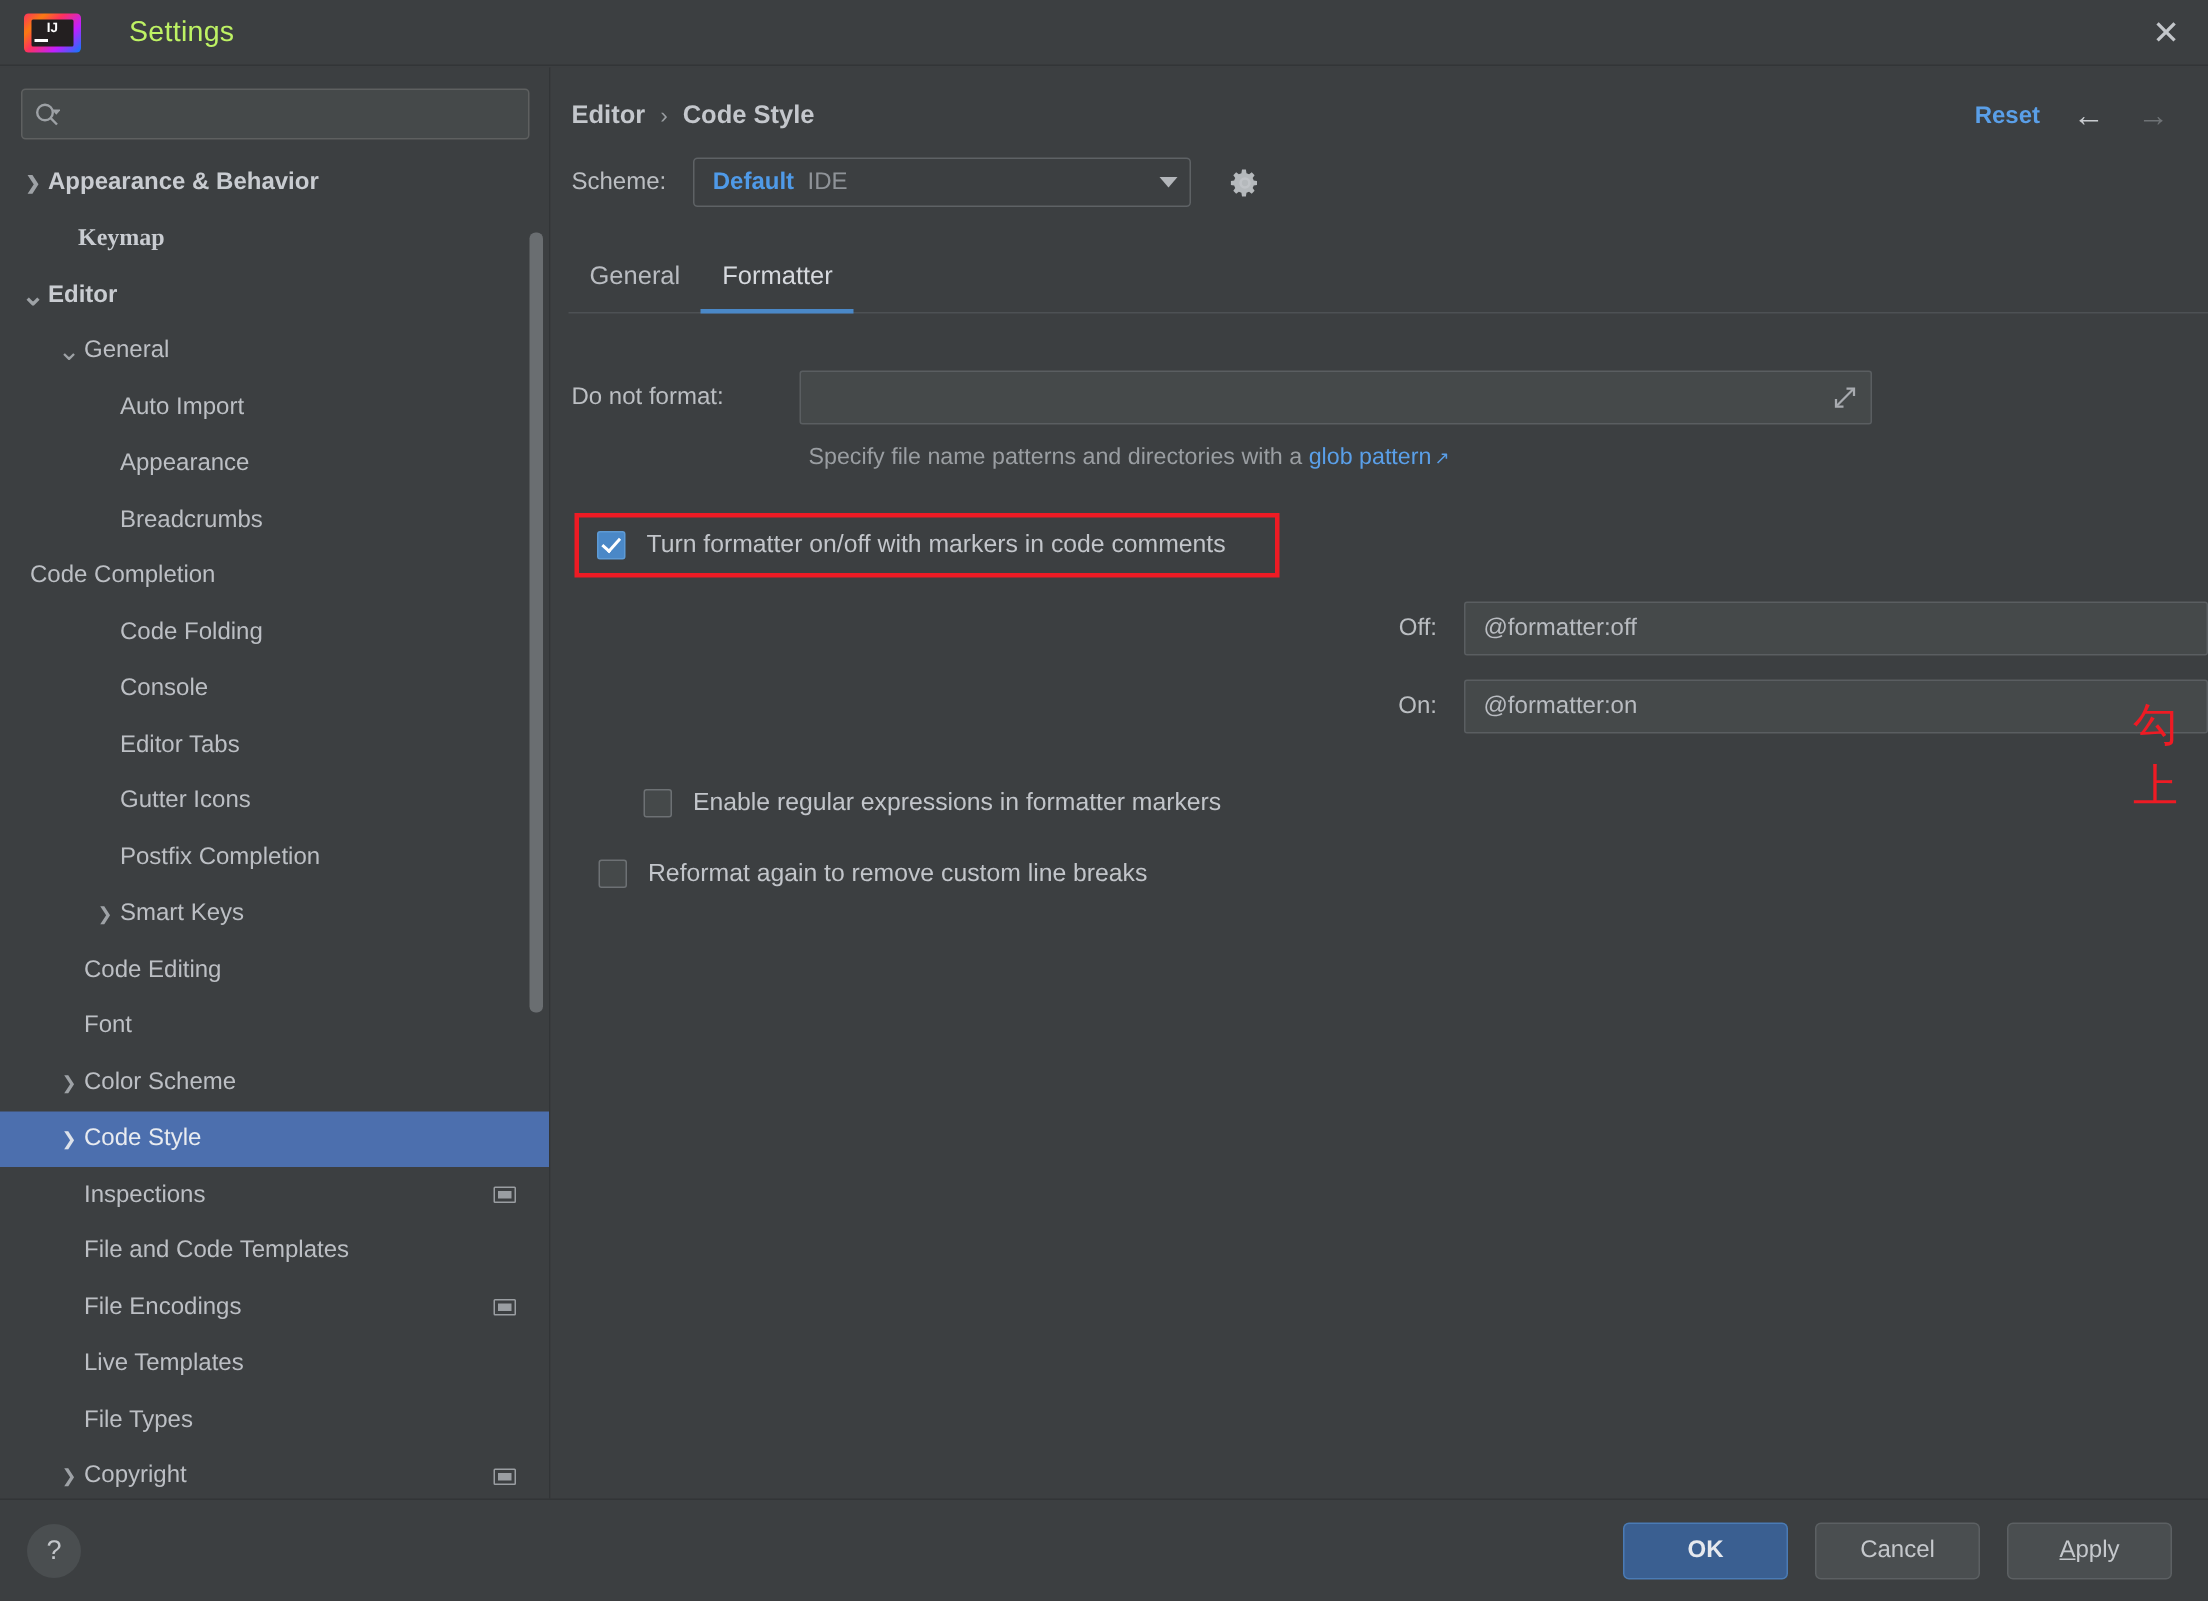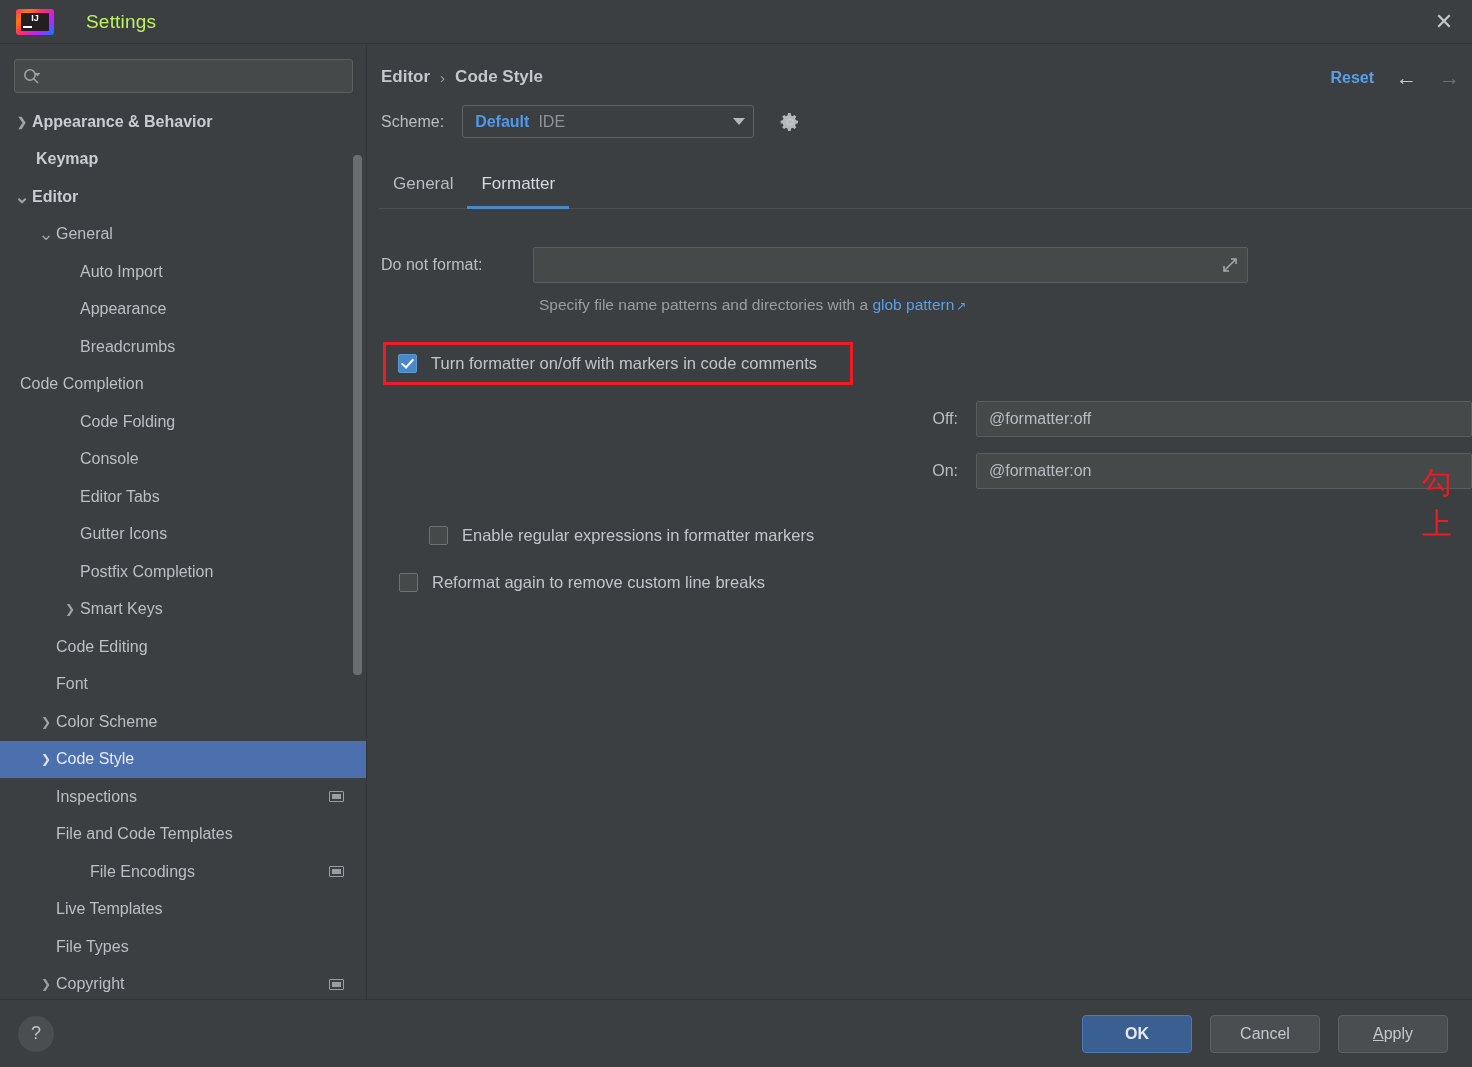--- a/index.html
+++ b/index.html
@@ -176,21 +176,21 @@
     display: flex;
     align-items: center;
     padding: 22px 0 0 14px;
     font-size: 17px;
     font-weight: bold;
     color: #c4c7cc;
   }
   .bc-sep { margin: 0 10px; color: #9a9ea2; font-weight: normal; font-size: 15px; }
   .reset-area {
     position: absolute;
-    right: 12px; top: 22px;
+    right: 26px; top: 22px;
     display: flex;
     align-items: center;
     gap: 22px;
   }
   .reset-link {
     color: #5a9fe8;
     font-size: 16px;
     font-weight: bold;
     cursor: pointer;
   }
@@ -203,21 +203,21 @@
   .nav-arrow.disabled { color: #6e7275; cursor: default; }
 
   .scheme-row {
     display: flex;
     align-items: center;
     padding: 18px 0 0 14px;
   }
   .scheme-label { font-size: 16px; color: #bbbec2; }
   .scheme-select {
     margin-left: 18px;
-    width: 292px;
+    width: 332px;
     height: 33px;
     background: #3c3f41;
     border: 1px solid #5e6265;
     border-radius: 3px;
     display: flex;
     align-items: center;
     padding: 0 8px 0 12px;
     cursor: pointer;
   }
   .scheme-val { font-size: 16px; font-weight: bold; color: #4f9ae8; }
@@ -425,21 +425,21 @@
           </svg>
         </span>
         <input class="search-input" type="text" placeholder="" style="">
       </div>
     </div>
     <div class="tree" id="tree">
         <div class="tree-row bold" style="padding-left: 12px;">
           <span class="chev">❯</span>
           <span class="lbl">Appearance &amp; Behavior</span>
         </div>
-        <div class="tree-row bold" style="padding-left: 16px;">
+        <div class="tree-row bold" style="padding-left: 32px; font-family: Liberation Serif, serif;">
           <span class="chev"></span>
           <span class="lbl">Keymap</span>
         </div>
         <div class="tree-row bold" style="padding-left: 12px;">
           <span class="chev" style="font-size: 18px; line-height: 8px;">⌄</span>
           <span class="lbl">Editor</span>
         </div>
         <div class="tree-row" style="padding-left: 36px;">
           <span class="chev" style="font-size: 18px; line-height: 8px;">⌄</span>
           <span class="lbl">General</span>
@@ -502,21 +502,21 @@
         </div>
         <div class="tree-row" style="padding-left: 36px;">
           <span class="chev"></span>
           <span class="lbl">Inspections</span>
           <span class="scope-badge"></span>
         </div>
         <div class="tree-row" style="padding-left: 36px;">
           <span class="chev"></span>
           <span class="lbl">File and Code Templates</span>
         </div>
-        <div class="tree-row" style="padding-left: 22px; gap: 48px;">
+        <div class="tree-row" style="padding-left: 36px;">
           <span class="chev"></span>
           <span class="lbl">File Encodings</span>
           <span class="scope-badge"></span>
         </div>
         <div class="tree-row" style="padding-left: 36px;">
           <span class="chev"></span>
           <span class="lbl">Live Templates</span>
         </div>
         <div class="tree-row" style="padding-left: 36px;">
           <span class="chev"></span>

